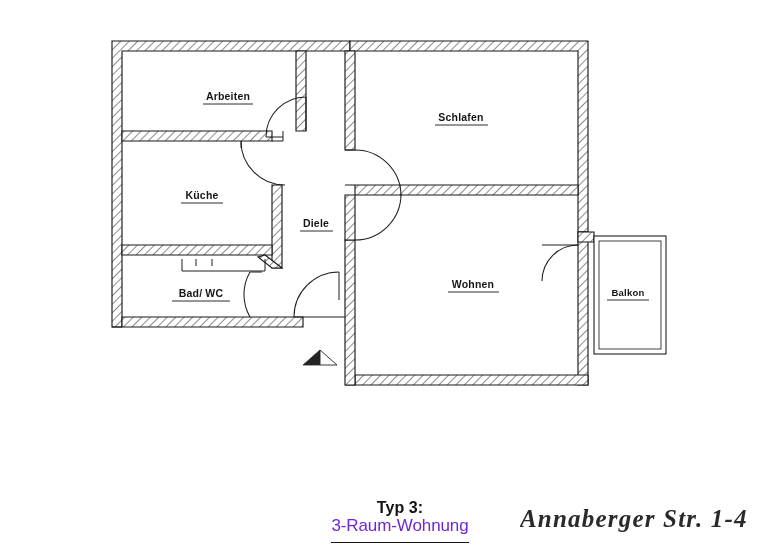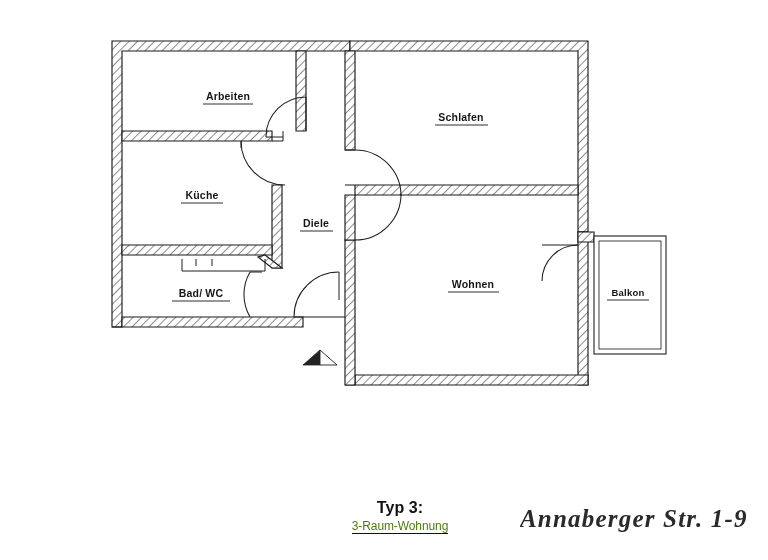--- a/index.html
+++ b/index.html
@@ -79,26 +79,26 @@
   .caption-type {
     font-family: "Liberation Sans", sans-serif;
     font-size: 16px;
     font-weight: 700;
     color: #121212;
     display: block;
     letter-spacing: 0.1px;
   }
   .caption-sub {
     font-family: "Liberation Sans", sans-serif;
-    font-size: 12px;
+    font-size: 17px;
     font-weight: 400;
-    color: #4d7c0f;
+    color: #6d28d9;
     display: inline-block;
     border-bottom: 1.6px solid #121212;
-    padding-bottom: 1px;
+    padding-bottom: 7px;
     letter-spacing: -0.1px;
   }
   .address-block {
     position: absolute;
     left: 520px;
     top: 505px;
     width: 300px;
     white-space: nowrap;
     overflow: hidden;
   }
@@ -234,14 +234,14 @@
   </g>
 </svg>
 </div>
 
 <div class="caption-block">
   <span class="caption-type">Typ 3:</span>
   <span class="caption-sub">3-Raum-Wohnung</span>
 </div>
 
 <div class="address-block">
-  <span class="address-text">Annaberger Str. 1-9</span>
+  <span class="address-text">Annaberger Str. 1-4</span>
 </div>
 
 </body></html>

